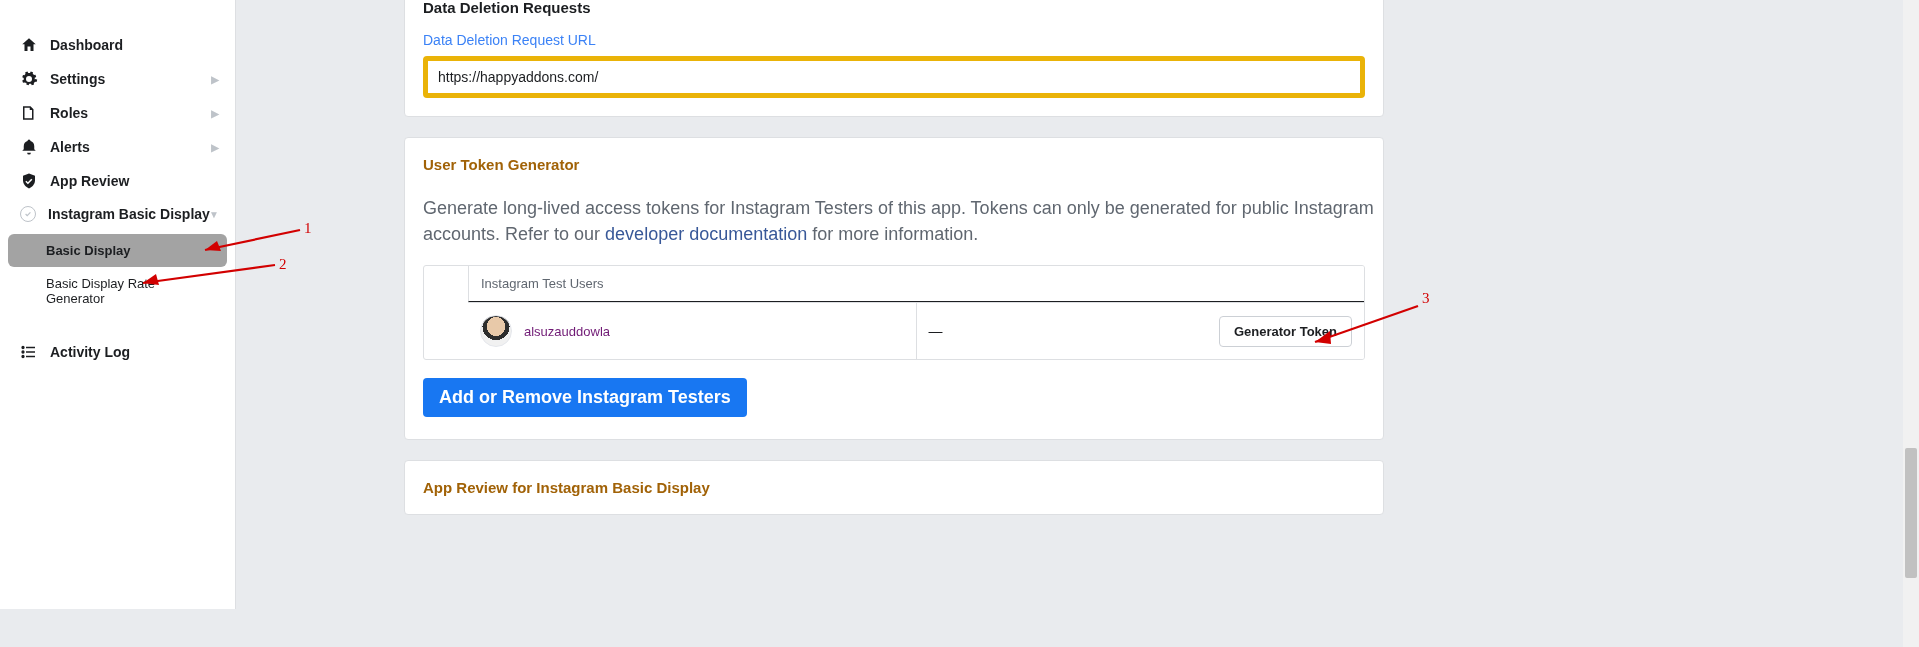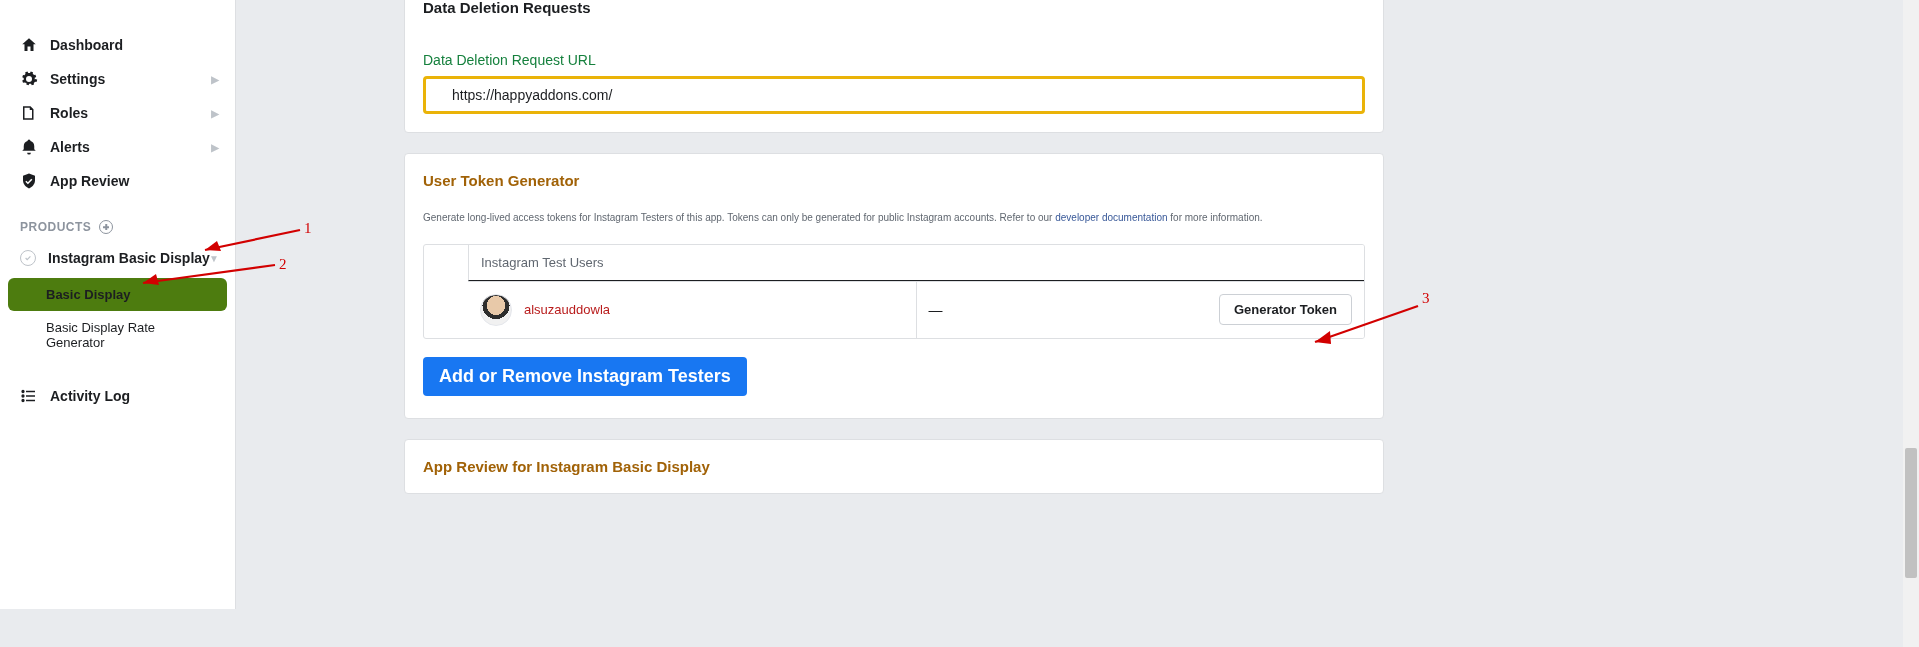--- a/index.html
+++ b/index.html
@@ -75,21 +75,21 @@
 
   .sub-list { padding: 4px 0 4px 0; }
   .sub-item {
     padding: 9px 20px 9px 46px;
     color: #1c1e21;
     font-size: 13px;
     font-weight: 600;
     cursor: pointer;
   }
   .sub-item.active {
-    background: #4d7c0f;
+    background: #a3a3a3;
     border-radius: 6px;
     margin: 0 8px;
     padding-left: 38px;
   }
   .sub-item.dim { font-weight: 400; color:#1c1e21; }
 
   .side-spacer { height: 16px; }
 
   
   .main {
@@ -108,41 +108,41 @@
     border-radius: 4px;
     margin-bottom: 20px;
   }
   .card-title {
     font-size: 15px;
     font-weight: 700;
     color: #1c1e21;
     padding: 14px 18px 16px 18px;
   }
   .card-body { padding: 0 18px 18px 18px; }
-  .field-label { color: #15803d; font-size: 14px; padding-bottom: 8px; margin-top: 20px; }
+  .field-label { color: #3b82f6; font-size: 14px; padding-bottom: 8px; }
   .text-input {
     width: 100%;
-    border: 3px solid #eab308;
+    border: 5px solid #eab308;
     border-radius: 4px;
-    padding: 8px 26px;
+    padding: 8px 10px;
     font-size: 14px;
     color: #1c1e21;
     background:#fff;
   }
 
   
   .section-h {
     font-size: 15px; font-weight: 700; color:#a16207;
     padding: 18px 18px 0 18px;
   }
   .desc {
     padding: 22px 4px 0 18px;
     color: #606770;
     line-height: 1.45;
-    font-size: 10px;
+    font-size: 18px;
   }
   .desc a { color: #385898; text-decoration: none; }
   .table {
     margin: 18px 18px 0 18px;
     border: 1px solid #dddfe2;
     border-radius: 3px;
     overflow: hidden;
     padding-left: 44px;
   }
   .t-head { display:flex; background:#fff; }
@@ -151,21 +151,21 @@
   .t-head .cell:last-child  { flex: 1; border-left: 1px solid #dddfe2; }
   .t-row { display:flex; background:#fff; }
   .t-row .cell { padding: 12px 12px; flex:1; display:flex; align-items:center; border-top:1px solid #dddfe2; }
   .t-row .cell:last-child { border-left: 1px solid #dddfe2; justify-content: space-between; }
   .avatar {
     width: 32px; height: 32px; border-radius: 50%;
     background: radial-gradient(circle at 50% 35%, #e8c9a9 0 38%, #2d2d2d 38% 55%, #f1f1f1 55% 100%);
     margin-right: 12px;
     border:1px solid #e4e6eb;
   }
-  .username { color:#b91c1c; font-size: 13px; }
+  .username { color:#701a75; font-size: 13px; }
   .dash { color:#1c1e21; }
   .btn-secondary {
     background:#fff;
     border:1px solid #ccd0d5;
     border-radius: 4px;
     padding: 7px 14px;
     font-size: 13px;
     font-weight: 600;
     color:#1c1e21;
     cursor:pointer;
@@ -249,24 +249,20 @@
   <div class="side-item">
     <span class="ic">
       <svg viewBox="0 0 24 24" width="18" height="18" fill="#1c1e21">
           <path d="M12 2l8 3v6c0 5-3.5 9-8 11-4.5-2-8-6-8-11V5z"></path>
           <path d="M10.5 13.5l-2-2-1.4 1.4 3.4 3.4 6-6L15 9z" fill="#fff"></path>
         </svg>
     </span>
     <span>App Review</span>
   </div>
 
-  <div class="side-section">
-    <span>PRODUCTS</span>
-    <span class="plus"></span>
-  </div>
 
   <div class="product-item">
     <span class="ring">
       <svg viewBox="0 0 10 10" width="8" height="8">
           <path d="M2 5l2 2 4-4" fill="none" stroke="#bec3c9" stroke-width="1.5"></path>
         </svg>
     </span>
     <span>Instagram Basic Display</span>
     <span class="caret">▼</span>
   </div>

